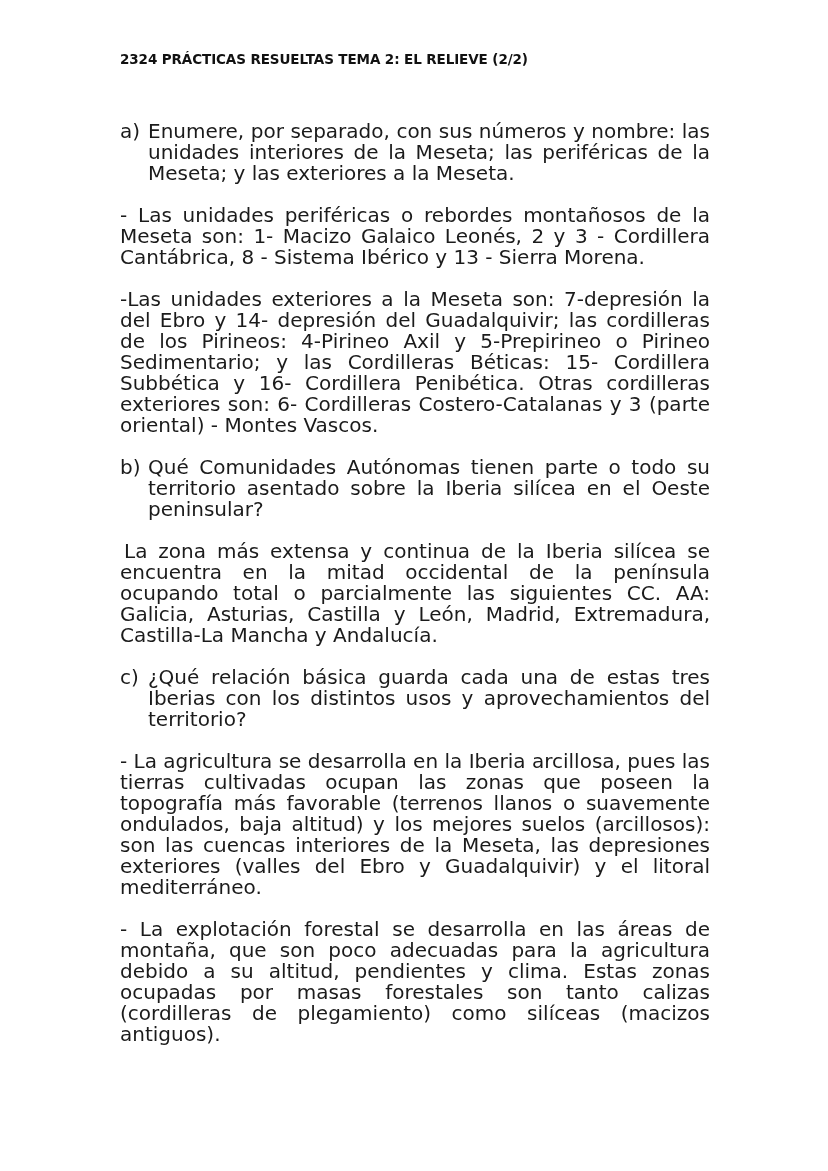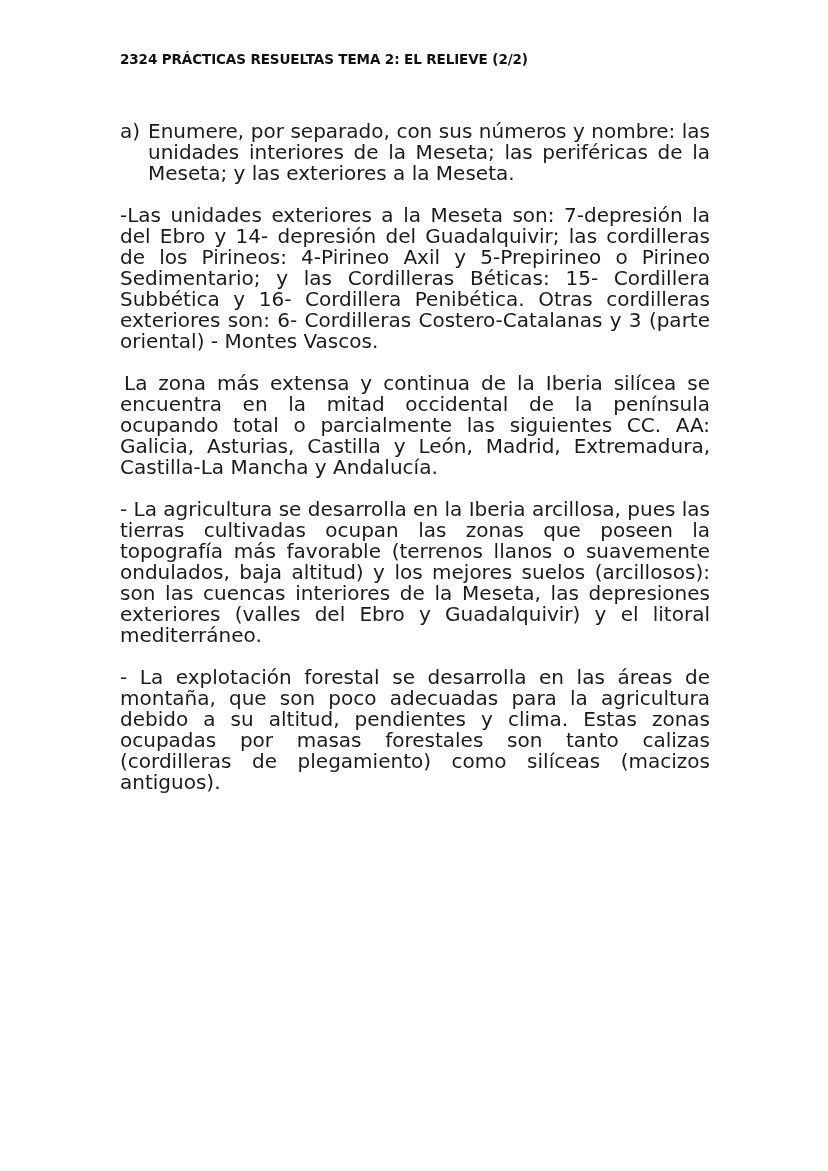--- a/index.html
+++ b/index.html
@@ -49,25 +49,28 @@
 </head>
 <body>
 
 <div class="page">
 
   <h1 class="doc-title">2324 PRÁCTICAS RESUELTAS TEMA 2: EL RELIEVE (2/2)</h1>
 
   <p class="para question"><span class="q-label">a)</span><span>Enumere, por separado, con sus números y nombre: las unidades interiores de la Meseta; las periféricas de la Meseta; y las exteriores a la Meseta.</span></p>
 
 
+  <p class="para">- Las unidades periféricas o rebordes montañosos de la Meseta son: 1- Macizo Galaico Leonés, 2 y 3 - Cordillera Cantábrica, 8 - Sistema Ibérico y 13 - Sierra Morena.</p>
 
   <p class="para">-Las unidades exteriores a la Meseta son: 7-depresión la del Ebro y 14- depresión del Guadalquivir; las cordilleras de los Pirineos: 4-Pirineo Axil y 5-Prepirineo o Pirineo Sedimentario; y las Cordilleras Béticas: 15- Cordillera Subbética y 16- Cordillera Penibética. Otras cordilleras exteriores son: 6- Cordilleras Costero-Catalanas y 3 (parte oriental) - Montes Vascos.</p>
 
+  <p class="para question"><span class="q-label">b)</span><span>Qué Comunidades Autónomas tienen parte o todo su territorio asentado sobre la Iberia silícea en el Oeste peninsular?</span></p>
 
   <p class="para indent-first">La zona más extensa y continua de la Iberia silícea se encuentra en la mitad occidental de la península ocupando total o parcialmente las siguientes CC. AA: Galicia, Asturias, Castilla y León, Madrid, Extremadura, Castilla-La Mancha y Andalucía.</p>
 
+  <p class="para question"><span class="q-label">c)</span><span>¿Qué relación básica guarda cada una de estas tres Iberias con los distintos usos y aprovechamientos del territorio?</span></p>
 
 
   <p class="para">- La agricultura se desarrolla en la Iberia arcillosa, pues las tierras cultivadas ocupan las zonas que poseen la topografía más favorable (terrenos llanos o suavemente ondulados, baja altitud) y los mejores suelos (arcillosos): son las cuencas interiores de la Meseta, las depresiones exteriores (valles del Ebro y Guadalquivir) y el litoral mediterráneo.</p>
 
   <p class="para">- La explotación forestal se desarrolla en las áreas de montaña, que son poco adecuadas para la agricultura debido a su altitud, pendientes y clima. Estas zonas ocupadas por masas forestales son tanto calizas (cordilleras de plegamiento) como silíceas (macizos antiguos).</p>
 
 </div>
 
 </body></html>

